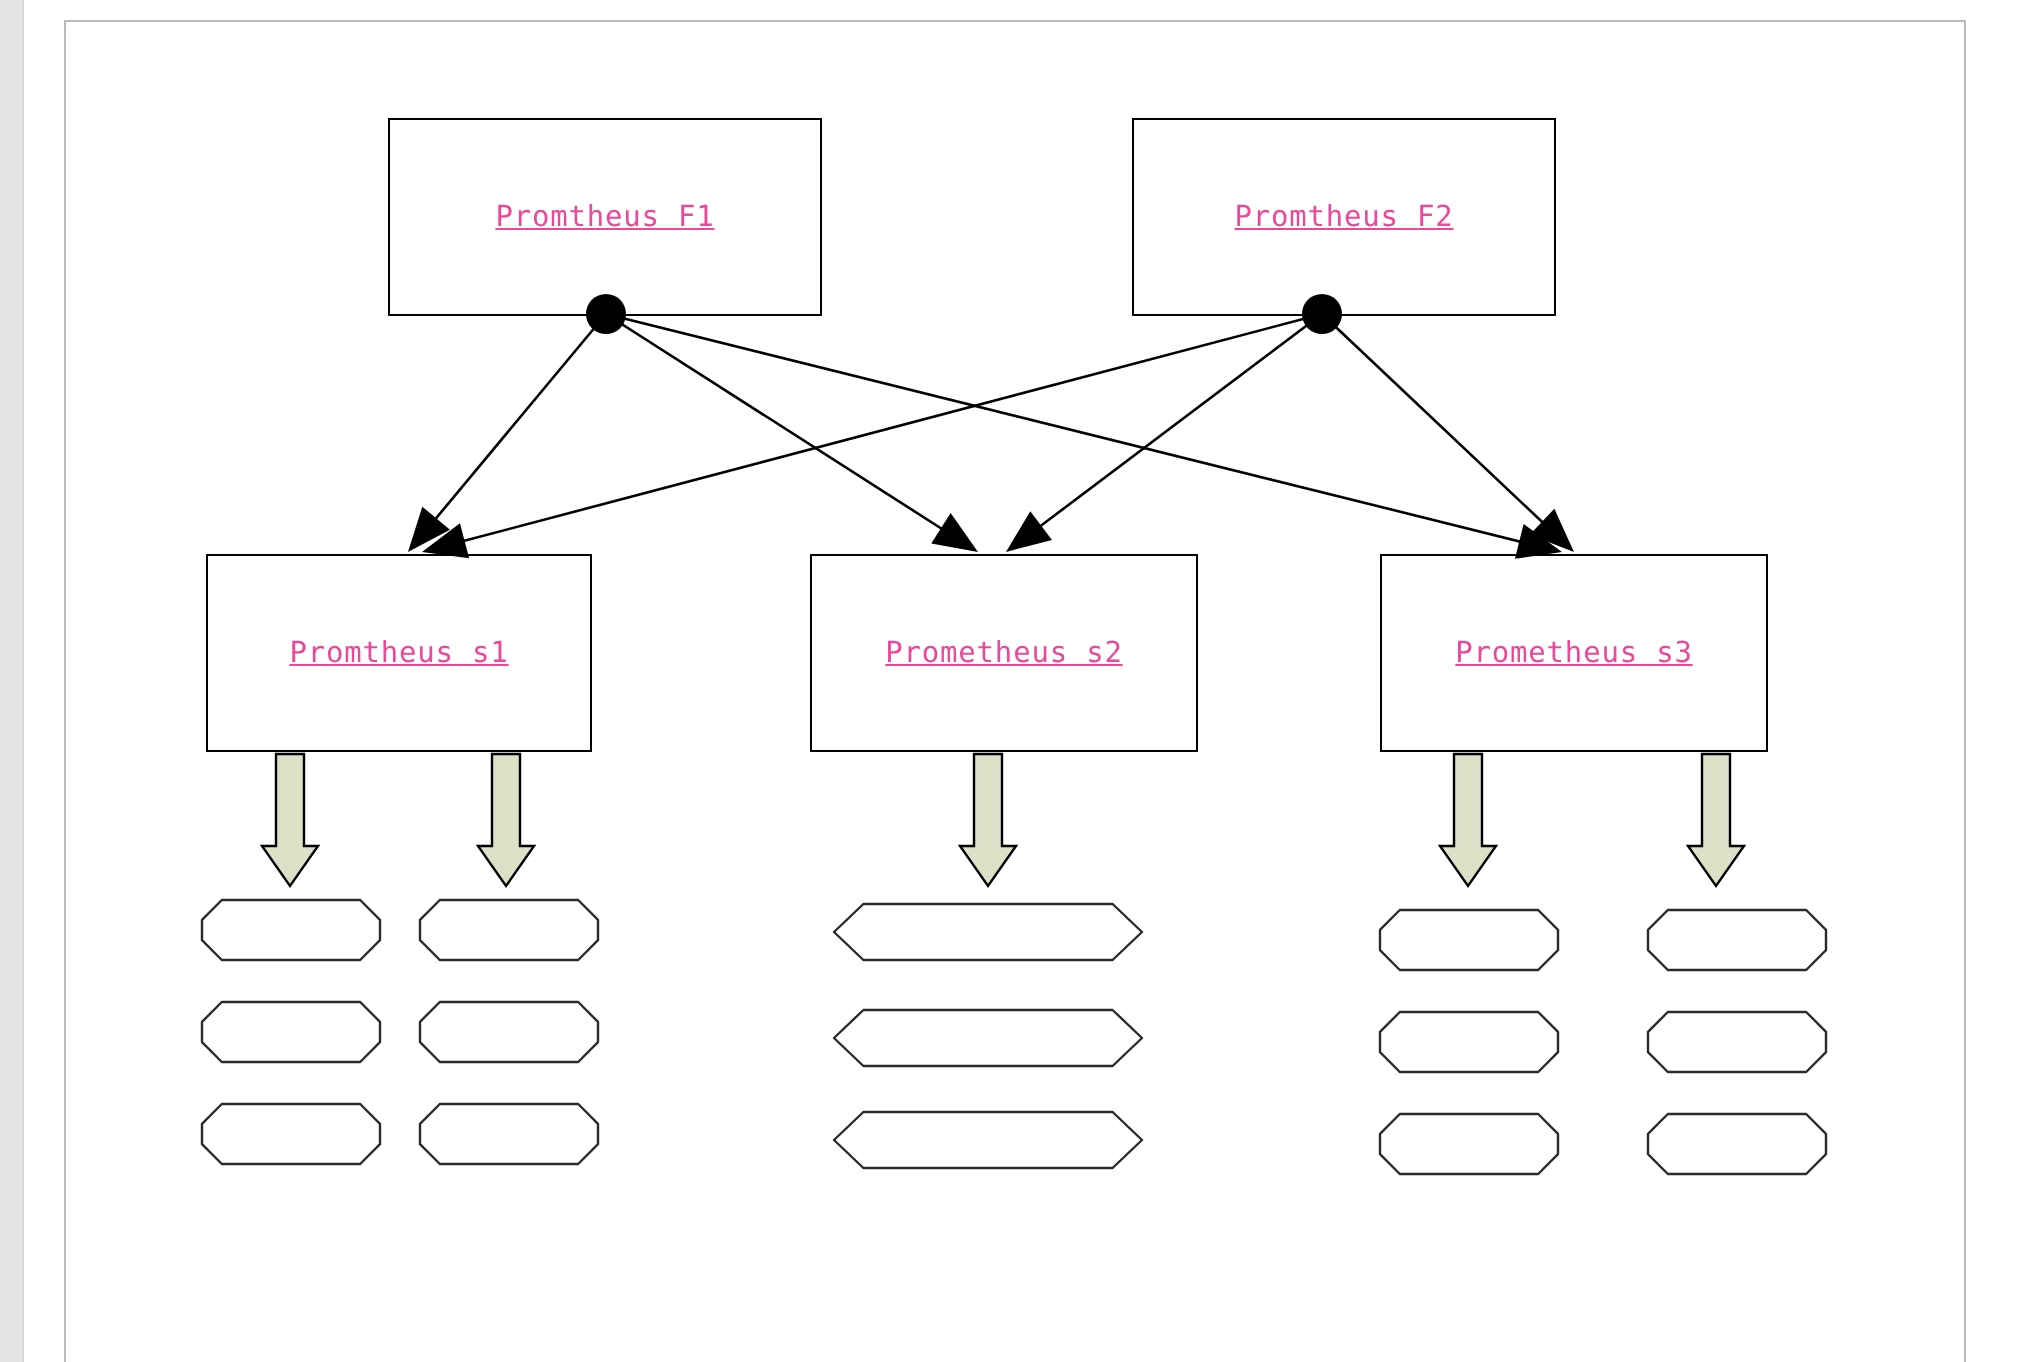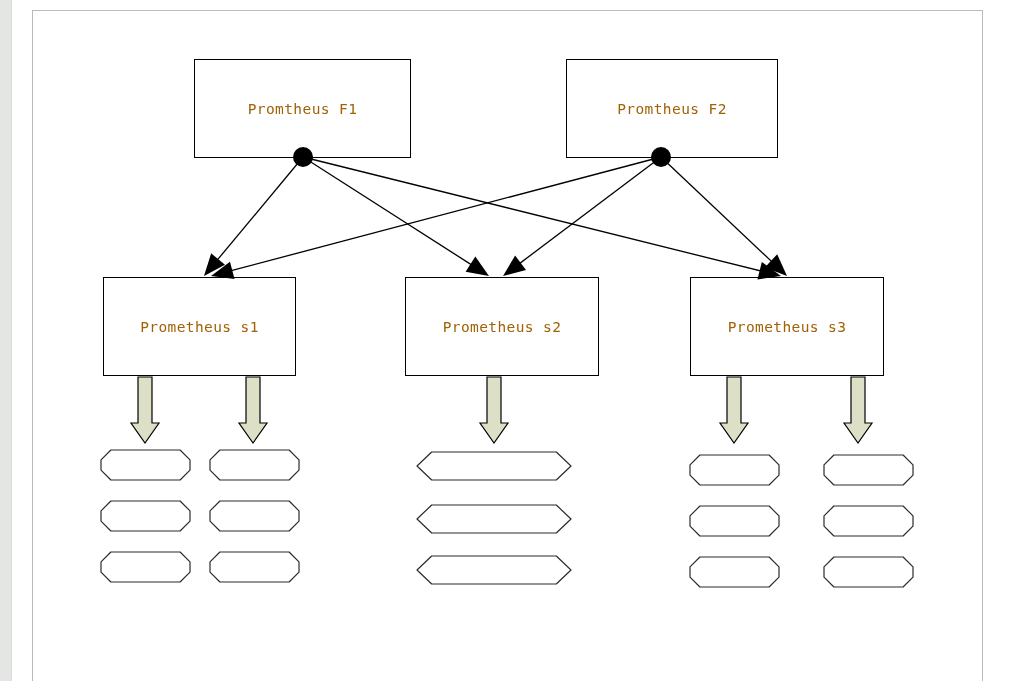--- a/index.html
+++ b/index.html
@@ -60,24 +60,25 @@
     background: #ffffff;
     border: 1px solid #000000;
     box-sizing: border-box;
     display: flex;
     align-items: center;
     justify-content: center;
   }
   .node-label {
     font-family: "DejaVu Sans Mono", "Liberation Mono", monospace;
     font-size: 14.5px;
-    color: #a16207;
+    color: #ec4899;
     letter-spacing: 0.4px;
     white-space: nowrap;
     user-select: none;
+    text-decoration: underline;
   }
 
   svg.overlay {
     position: absolute;
     left: 0;
     top: 0;
     width: 1014px;
     height: 681px;
     pointer-events: none;
   }
@@ -94,21 +95,21 @@
 <div id="canvas">
 
   <div class="node-box" id="node-f1" style="left: 194px; top: 59px; width: 217px; height: 99px; background: rgb(255, 255, 255); border-color: rgb(0, 0, 0);">
     <span class="node-label">Promtheus F1</span>
   </div>
   <div class="node-box" id="node-f2" style="left: 566px; top: 59px; width: 212px; height: 99px; background: rgb(255, 255, 255); border-color: rgb(0, 0, 0);">
     <span class="node-label">Promtheus F2</span>
   </div>
 
   <div class="node-box" id="node-s1" style="left: 103px; top: 277px; width: 193px; height: 99px; background: rgb(255, 255, 255); border-color: rgb(0, 0, 0);">
-    <span class="node-label">Prometheus s1</span>
+    <span class="node-label">Promtheus s1</span>
   </div>
   <div class="node-box" id="node-s2" style="left: 405px; top: 277px; width: 194px; height: 99px; background: rgb(255, 255, 255); border-color: rgb(0, 0, 0); text-align: center;">
     <span class="node-label">Prometheus s2</span>
   </div>
   <div class="node-box" id="node-s3" style="left: 690px; top: 277px; width: 194px; height: 99px; background: rgb(255, 255, 255); border-color: rgb(0, 0, 0);">
     <span class="node-label">Prometheus s3</span>
   </div>
 
   <svg class="overlay" id="vector-layer" viewBox="0 0 1014 681">
     <g id="connector-layer">

